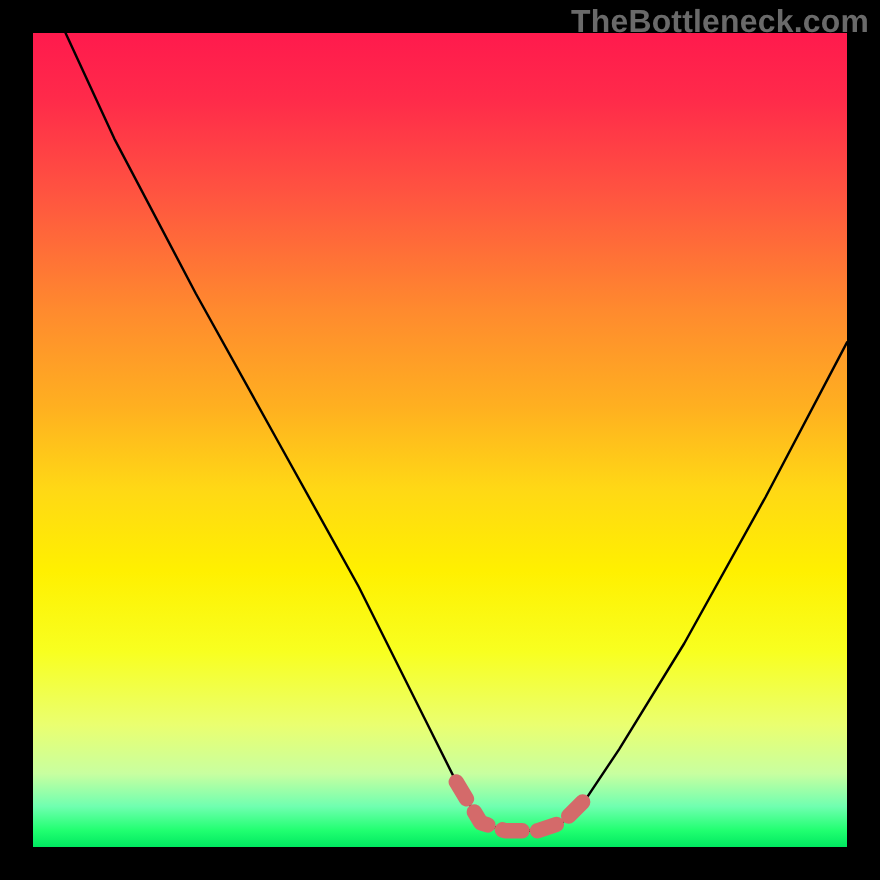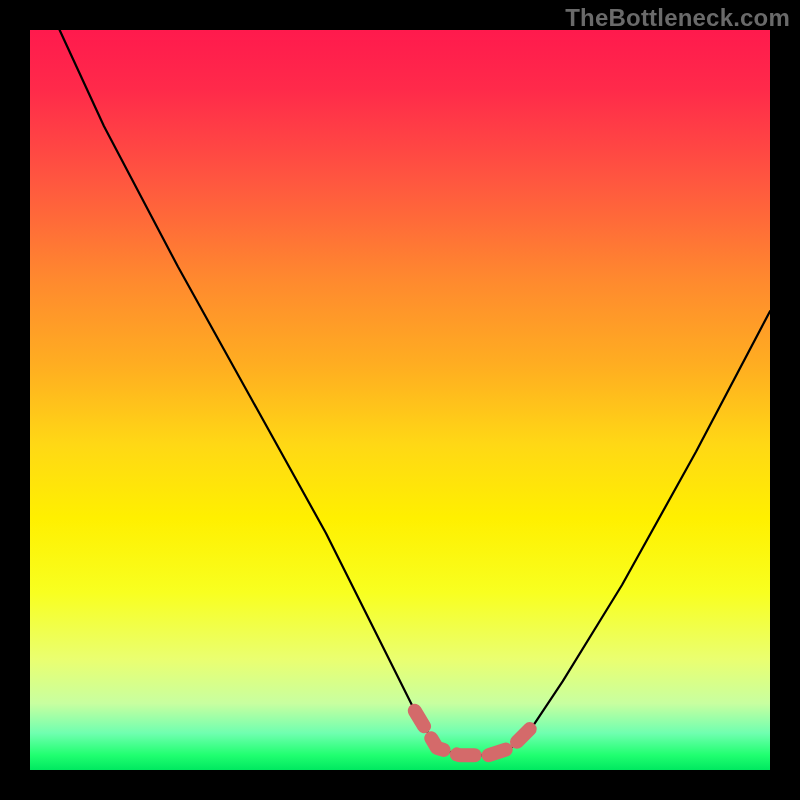--- a/index.html
+++ b/index.html
@@ -36,21 +36,21 @@
       #70ffb0 95%,
       #20ff70 98%,
       #00e860 100%
     );
   }
   .watermark {
     position: absolute;
     top: 4px;
     right: 10px;
     font-family: Arial, Helvetica, sans-serif;
-    font-size: 24px;
+    font-size: 29px;
     font-weight: 600;
     color: #6a6a6a;
     letter-spacing: 0.2px;
     user-select: none;
   }
   svg.curve {
     position: absolute;
     left: 30px;
     top: 30px;
     width: 740px;

